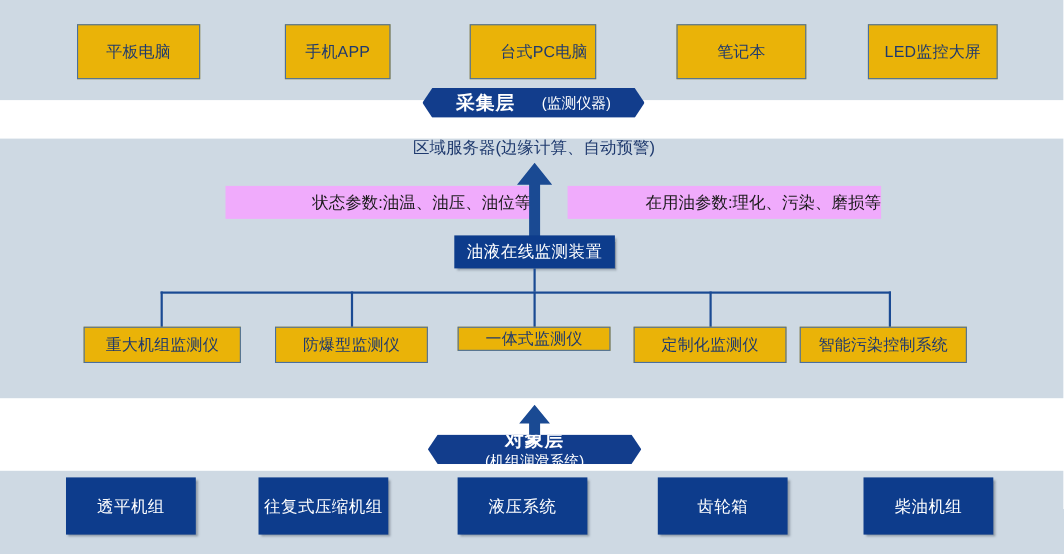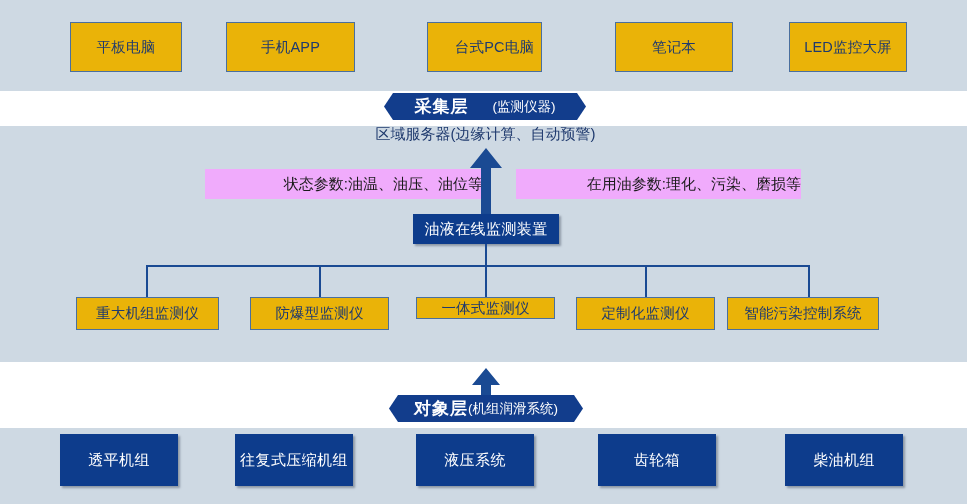--- a/index.html
+++ b/index.html
@@ -116,34 +116,34 @@
 
 <div id="stage">
 
   <div class="band" id="band-top"></div>
   <div class="band" id="band-mid"></div>
   <div class="band" id="band-bottom"></div>
 
   <div class="obox" style="left:70px; top:22px; width:112px; height:50px;">
     <span>平板电脑</span>
   </div>
-  <div class="obox" style="left:226px; top:22px; width:129px; height:50px;">
+  <div class="obox" style="left:259px; top:22px; width:96px; height:50px;">
     <span>手机APP</span>
   </div>
   <div class="obox" style="left:427px; top:22px; width:115px; height:50px;padding-left:20px;">
     <span>台式PC电脑</span>
   </div>
   <div class="obox" style="left:615px; top:22px; width:118px; height:50px;">
     <span>笔记本</span>
   </div>
   <div class="obox" style="left:789px; top:22px; width:118px; height:50px;">
     <span>LED监控大屏</span>
   </div>
 
-  <div class="banner" style="left:384px; top:93px; width:202px; height:27px;gap:24px;">
+  <div class="banner" style="left:384px; top:80px; width:202px; height:27px;gap:24px;">
     <span class="big">采集层</span>
     <span class="small">(监测仪器)</span>
   </div>
 
   <div class="plaintext" style="left:363px; top:124px; width:245px; height:21px;">
     <span>区域服务器(边缘计算、自动预警)</span>
   </div>
 
   <div class="caption" style="left:205px; top:169px; width:278px; height:30px;">
     <span>状态参数:油温、油压、油位等</span>
@@ -187,21 +187,21 @@
   <div class="obox" style="left:727px; top:297px; width:152px; height:33px;">
     <span>智能污染控制系统</span>
   </div>
 
   <div class="arrow" style="left:471px; top:368px; width:30px; height:34px;">
     <svg width="30" height="34" viewBox="0 0 30 34">
       <polygon points="15,0 29,17 20,17 20,34 10,34 10,17 1,17" fill="#1a4a93"></polygon>
     </svg>
   </div>
 
-  <div class="banner" style="left:389px; top:395px; width:194px; height:27px;">
+  <div class="banner" style="left:389px; top:395px; width:194px; height:27px;flex-direction:column;">
     <span class="big">对象层</span>
     <span class="small">(机组润滑系统)</span>
   </div>
 
   <div class="sbox shadowed" style="left:60px; top:434px; width:118px; height:52px;">
     <span>透平机组</span>
   </div>
   <div class="sbox shadowed" style="left:235px; top:434px; width:118px; height:52px;">
     <span>往复式压缩机组</span>
   </div>

